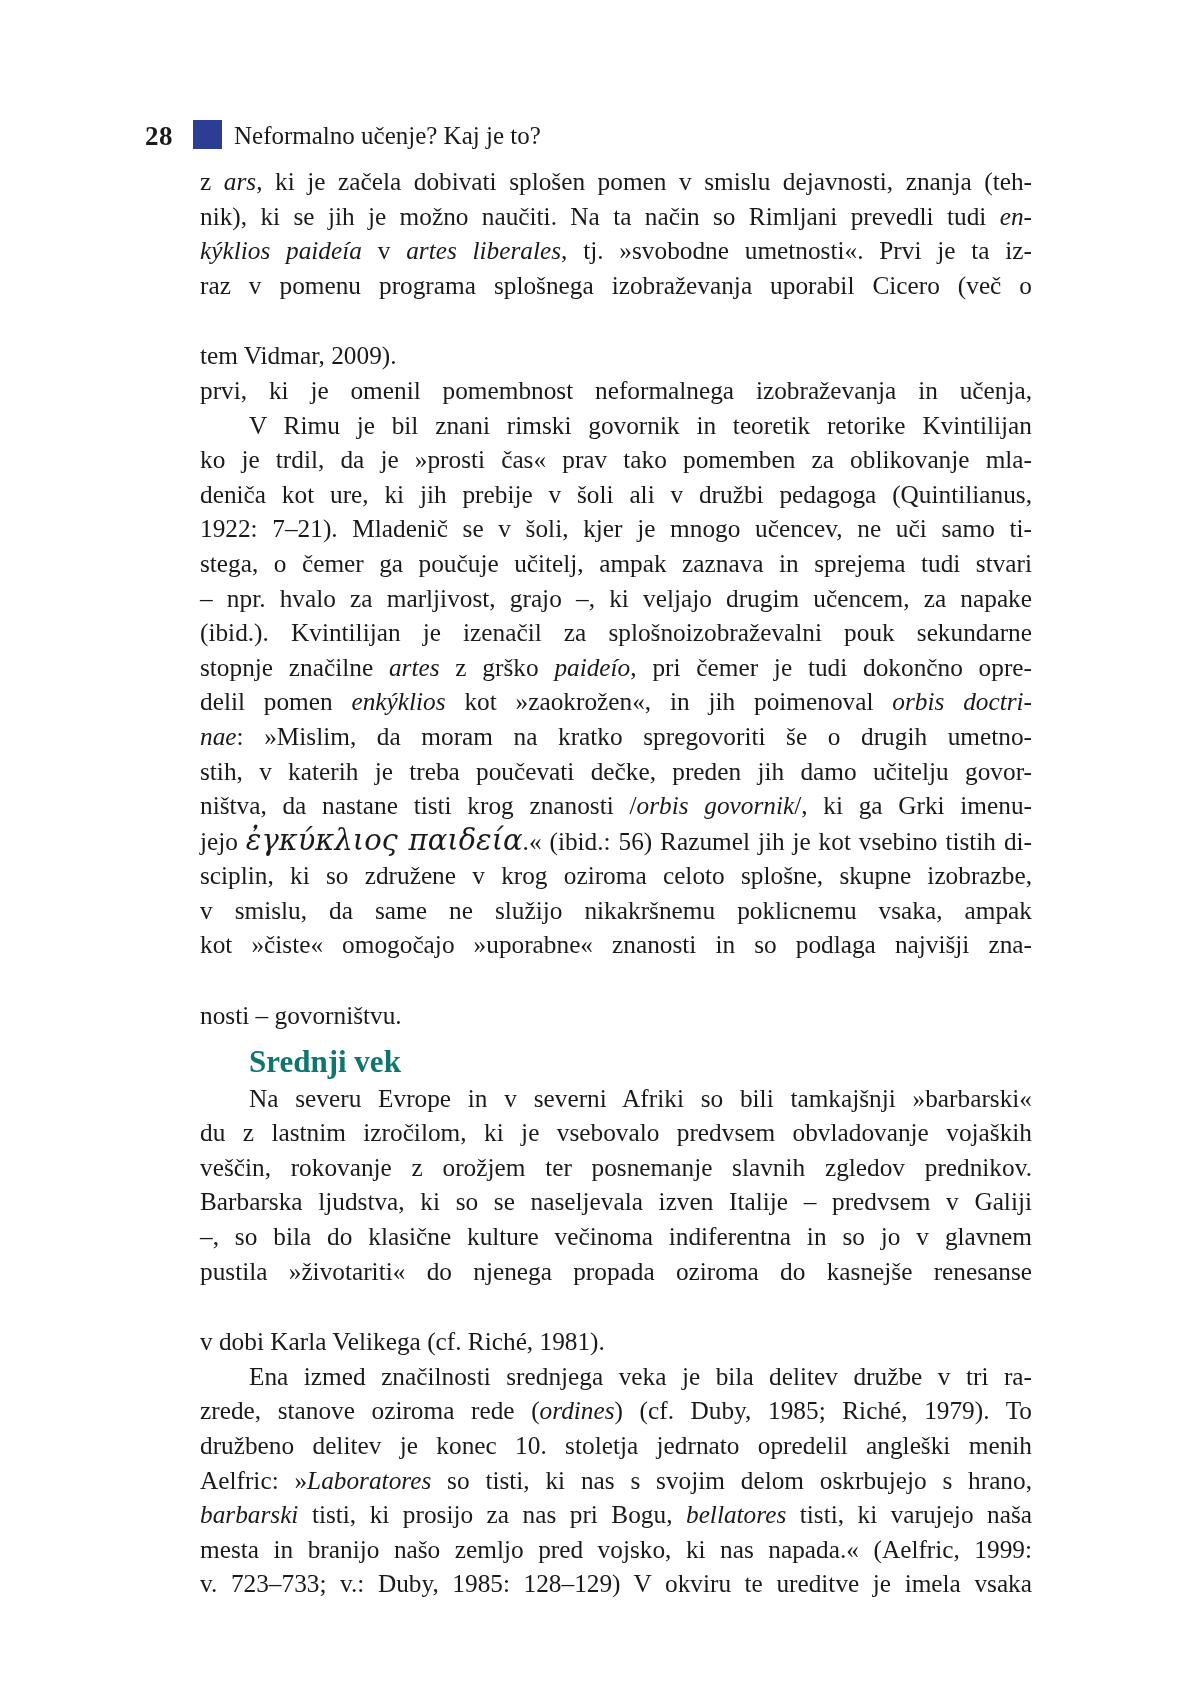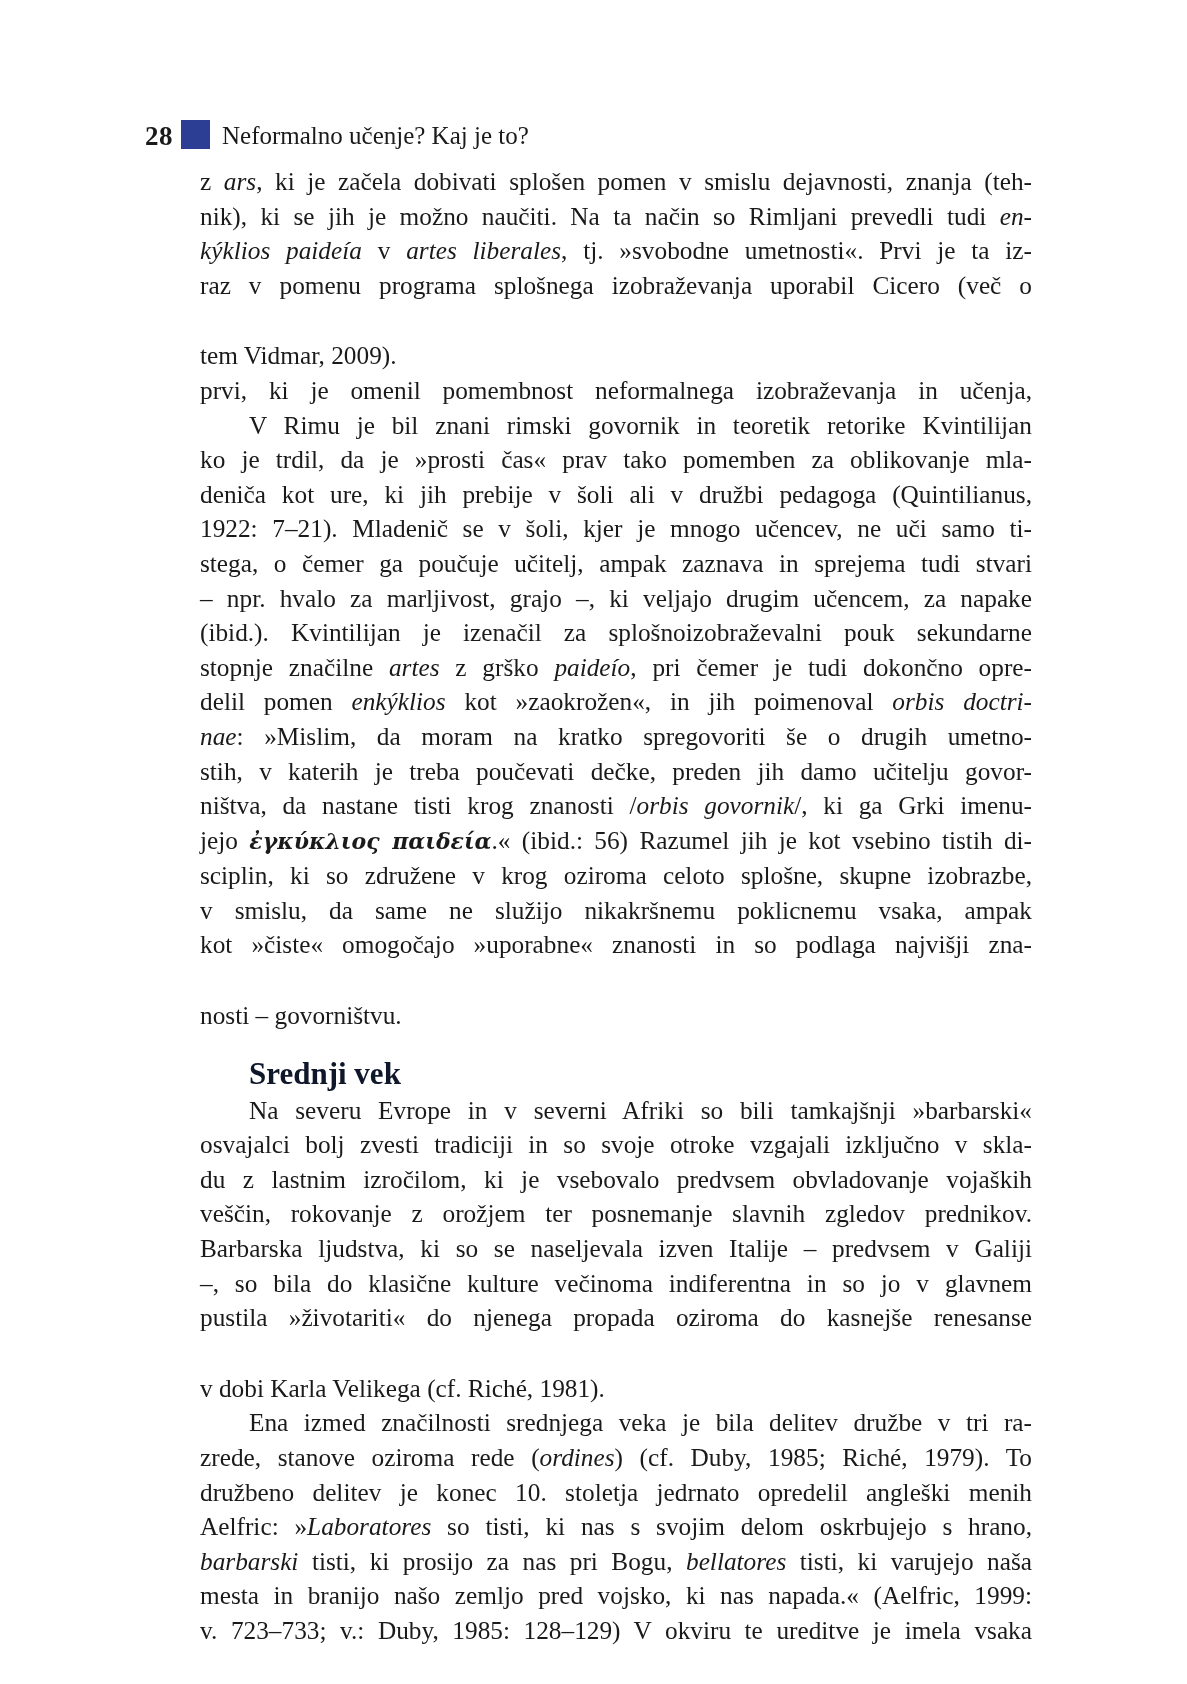--- a/index.html
+++ b/index.html
@@ -1,29 +1,29 @@
 <!DOCTYPE html>
 <html><head>
   <meta charset="utf-8">
   <style>
     html, body { margin: 0; padding: 0; background: #ffffff; }
     body { width: 1187px; height: 1684px; position: relative; overflow: hidden;
            font-family: "Liberation Serif", "DejaVu Serif", serif; color: #1a1a1a; }
     .header { position: absolute; left: 145px; top: 118px; display: flex; align-items: center; height: 36px; }
-    .page-num { font-size: 27px; font-weight: bold; letter-spacing: 0.5px; margin-right: 8px; }
+    .page-num { font-size: 27px; font-weight: bold; letter-spacing: 0.5px; margin-right: 20px; }
     .square { width: 29px; height: 29px; background: #2b3e94; margin-right: 12px; margin-top: -4px; }
     .running-title { font-size: 25px; }
     .body { position: absolute; left: 200px; top: 164px; width: 832px; }
     .line { font-size: 25.3px; line-height: 34.6px; white-space: nowrap; text-align: justify;
             text-align-last: justify; display: block; }
     .line.last { text-align-last: left; margin-top: 36px; }
     .indent { padding-left: 49px; }
-    .heading { font-size: 31px; font-weight: bold; color: #0f172a; padding-left: 49px;
-               line-height: 38px; margin-top: 22px; margin-bottom: 0; }
-    .greek { font-family: "DejaVu Serif", serif; font-style: italic; font-size: 22px; font-weight: bold; }
+    .heading { font-size: 31px; font-weight: bold; color: #0f766e; padding-left: 49px;
+               line-height: 38px; margin-top: 10px; margin-bottom: 0; }
+    .greek { font-family: "DejaVu Serif", serif; font-style: italic; font-size: 29px; }
     i { font-style: italic; }
   </style>
 </head>
 <body>
 
 <div class="header">
   <span class="page-num">28</span>
   <span class="square"></span>
   <span class="running-title">Neformalno učenje? Kaj je to?</span>
 </div>
@@ -52,21 +52,20 @@
       <span class="line">ništva, da nastane tisti krog znanosti /<i>orbis govornik</i>/, ki ga Grki imenu-</span>
       <span class="line">jejo <span class="greek">ἐγκύκλιος παιδεία</span>.« (ibid.: 56) Razumel jih je kot vsebino tistih di-</span>
       <span class="line">sciplin, ki so združene v krog oziroma celoto splošne, skupne izobrazbe,</span>
       <span class="line">v smislu, da same ne služijo nikakršnemu poklicnemu vsaka, ampak</span>
       <span class="line">kot »čiste« omogočajo »uporabne« znanosti in so podlaga najvišji zna-</span>
       <span class="line last">nosti – govorništvu.</span>
     </div>
   <div class="heading">Srednji vek</div>
   <div>
       <span class="line indent">Na severu Evrope in v severni Afriki so bili tamkajšnji »barbarski«</span>
-      <span class="line">osvajalci bolj zvesti tradiciji in so svoje otroke vzgajali izključno v skla-</span>
       <span class="line">du z lastnim izročilom, ki je vsebovalo predvsem obvladovanje vojaških</span>
       <span class="line">veščin, rokovanje z orožjem ter posnemanje slavnih zgledov prednikov.</span>
       <span class="line">Barbarska ljudstva, ki so se naseljevala izven Italije – predvsem v Galiji</span>
       <span class="line">–, so bila do klasične kulture večinoma indiferentna in so jo v glavnem</span>
       <span class="line">pustila »životariti« do njenega propada oziroma do kasnejše renesanse</span>
       <span class="line last">v dobi Karla Velikega (cf. Riché, 1981).</span>
     </div>
   <div>
       <span class="line indent">Ena izmed značilnosti srednjega veka je bila delitev družbe v tri ra-</span>
       <span class="line">zrede, stanove oziroma rede (<i>ordines</i>) (cf. Duby, 1985; Riché, 1979). To</span>

